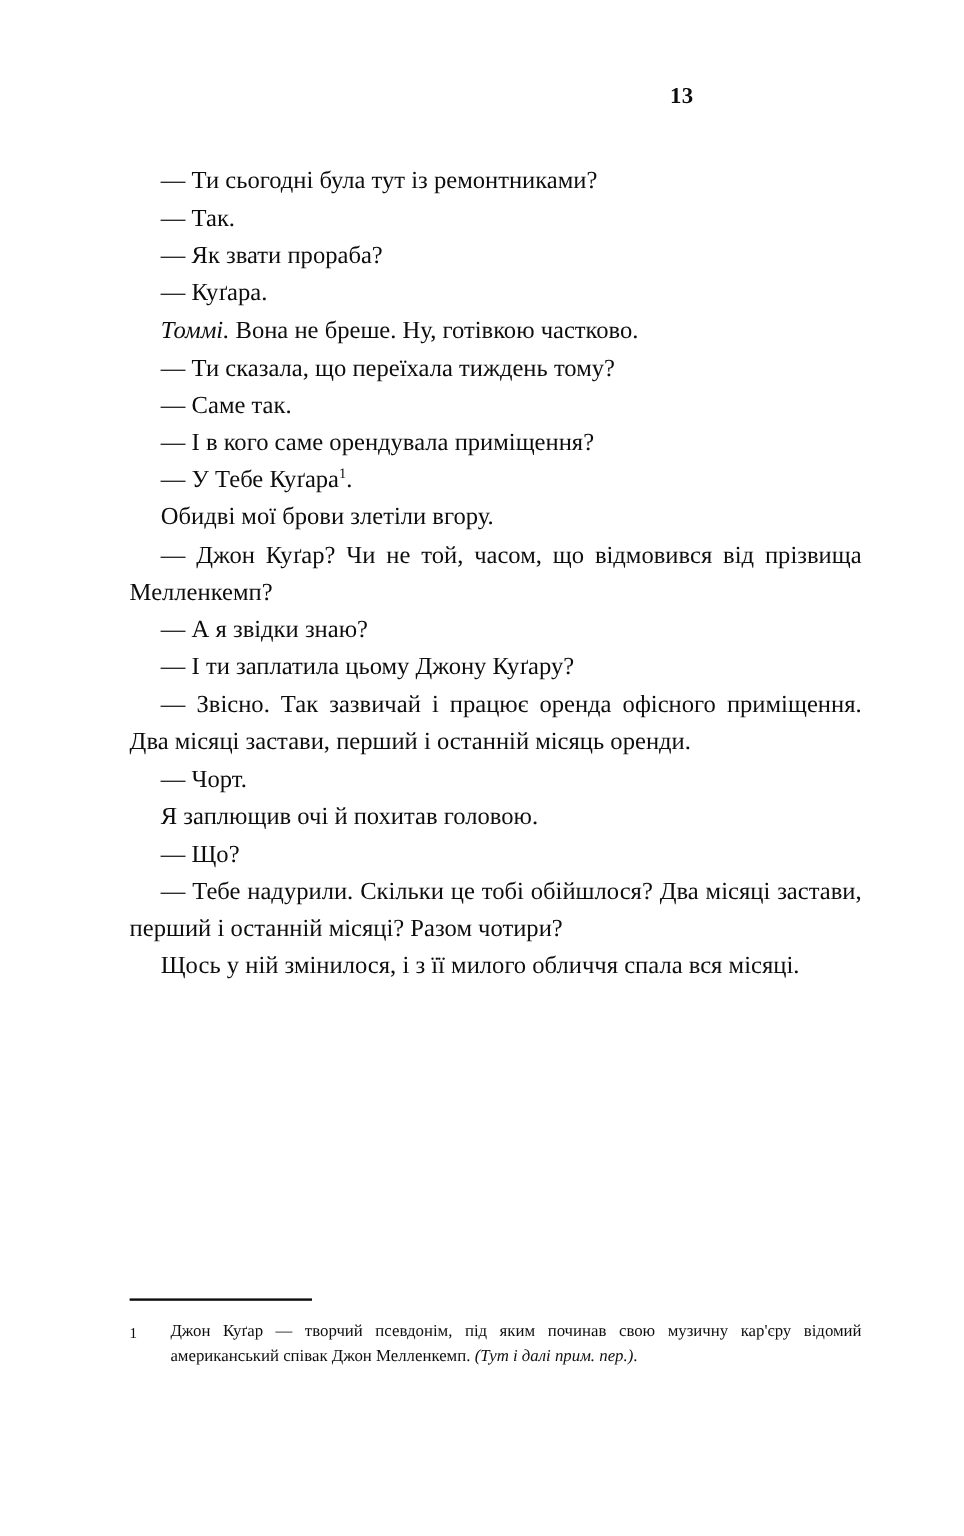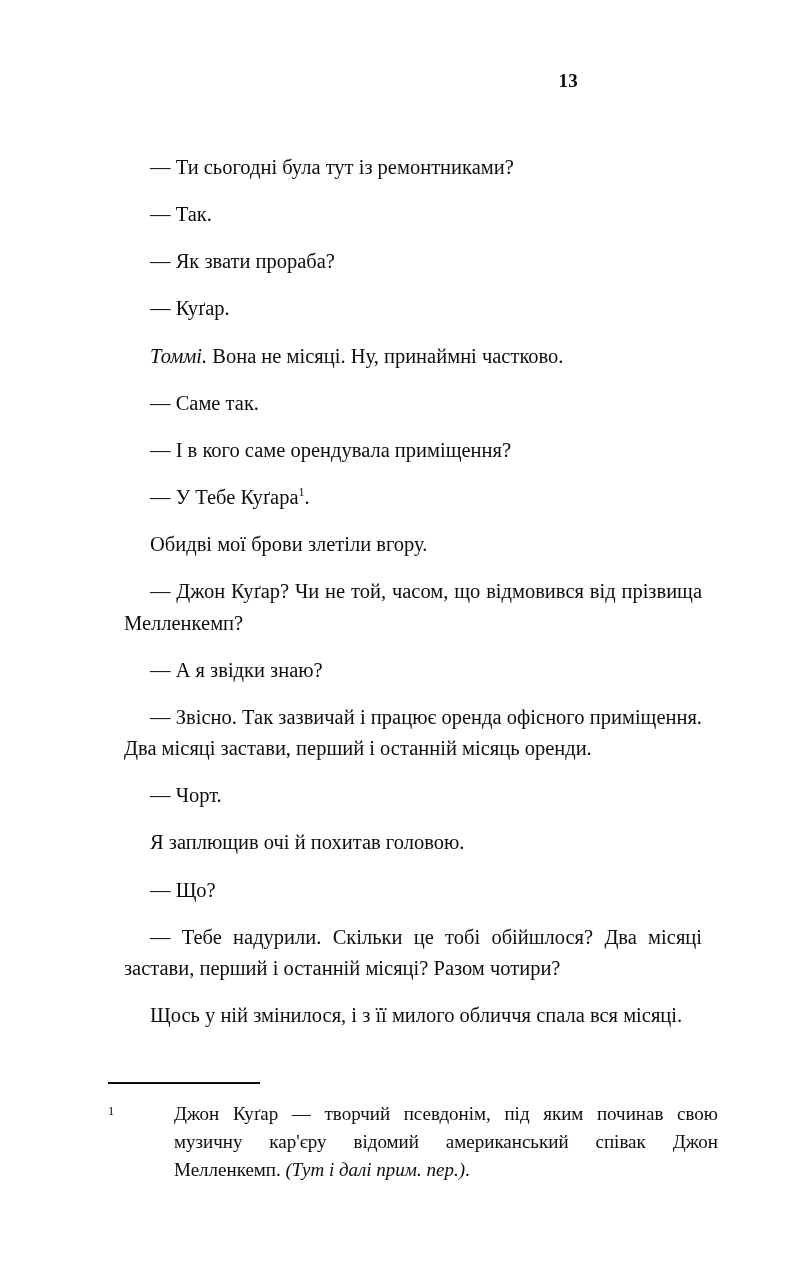--- a/index.html
+++ b/index.html
@@ -30,21 +30,21 @@
     font-weight: 700;
     letter-spacing: 0.3px;
   }
   .body-block {
     position: absolute;
     left: 108px;
     top: 136px;
     width: 610px;
   }
   p.para {
-    margin: 16px;
+    margin: 0;
     font-size: 20.5px;
     line-height: 1.52;
     text-align: justify;
     text-indent: 0;
     hyphens: manual;
   }
   p.indent {
     text-indent: 26px;
   }
   p.dash {
@@ -76,45 +76,46 @@
   }
   .fn-marker {
     width: 34px;
     flex: 0 0 34px;
     font-size: 12.5px;
     line-height: 1.5;
     padding-top: 2px;
   }
   .fn-text {
     flex: 1 1 auto;
-    font-size: 19px;
+    font-size: 14px;
     line-height: 1.48;
     text-align: justify;
-    margin-left: 32px;
   }
 </style>
 </head>
 <body>
 
 <div class="page">
 
   <div class="folio">13</div>
 
   <div class="body-block">
     <p class="para dash">— Ти сьогодні була тут із ремонтниками?</p>
     <p class="para dash">— Так.</p>
     <p class="para dash">— Як звати прораба?</p>
-    <p class="para dash">— Куґар.</p>
-    <p class="para indent"><span class="ital">Томмі.</span><span> Вона не місяці. Ну, принаймні частково.</span></p>
+    <p class="para dash">— Куґара.</p>
+    <p class="para indent"><span class="ital">Томмі.</span><span> Вона не бреше. Ну, готівкою частково.</span></p>
+    <p class="para dash">— Ти сказала, що переїхала тиждень тому?</p>
     <p class="para dash">— Саме так.</p>
     <p class="para dash">— І в кого саме орендувала приміщення?</p>
     <p class="para dash"><span>— У Тебе Куґара</span><sup class="fn">1</sup><span>.</span></p>
     <p class="para indent">Обидві мої брови злетіли вгору.</p>
     <p class="para dash">— Джон Куґар? Чи не той, часом, що відмовився від прізвища Мелленкемп?</p>
     <p class="para dash">— А я звідки знаю?</p>
+    <p class="para dash">— І ти заплатила цьому Джону Куґару?</p>
     <p class="para dash">— Звісно. Так зазвичай і працює оренда офісного при­міщення. Два місяці застави, перший і останній місяць оренди.</p>
     <p class="para dash">— Чорт.</p>
     <p class="para indent">Я заплющив очі й похитав головою.</p>
     <p class="para dash">— Що?</p>
     <p class="para dash">— Тебе надурили. Скільки це тобі обійшлося? Два мі­сяці застави, перший і останній місяці? Разом чотири?</p>
     <p class="para indent">Щось у ній змінилося, і з її милого обличчя спала вся місяці.</p>
   </div>
 
   <div class="footnote-area">
     <div class="fn-rule"></div>

